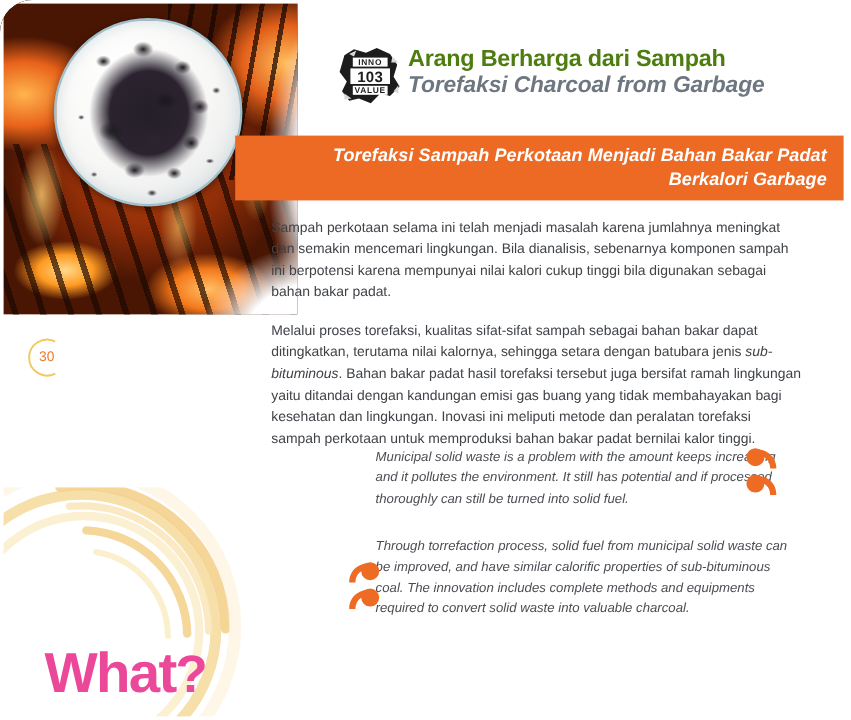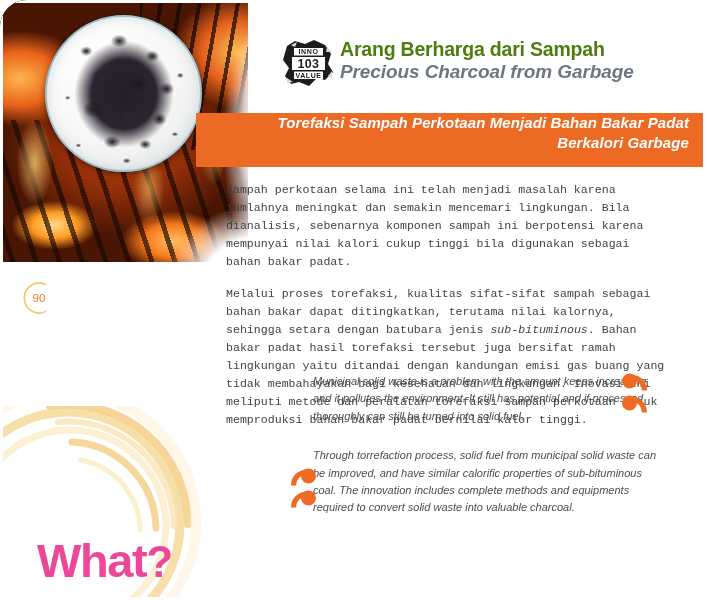--- a/index.html
+++ b/index.html
@@ -107,33 +107,33 @@
     line-height:1.15;white-space:nowrap;
   }
   #title-sub{
     font-size:19px;font-weight:bold;font-style:italic;color:#6e7781;
     letter-spacing:-.1px;line-height:1.2;margin-top:1px;white-space:nowrap;
   }
   
   #banner{
     position:absolute;left:196px;top:113px;width:507px;height:54px;
     background:#ec6a24;
-    display:flex;align-items:flex-start;
+    display:flex;align-items:center;
   }
   #banner-text{
     width:100%;text-align:right;padding-right:14px;box-sizing:border-box;
     color:#ffffff;font-size:15px;font-weight:bold;font-style:italic;
     line-height:1.35;letter-spacing:.1px;
   }
   
   #body-copy{
     position:absolute;left:226px;top:181px;width:442px;
     color:#3f4247;font-size:11.6px;line-height:1.55;
   }
-  #body-copy p{margin:0 0 14px 0;font-family:Liberation Mono, monospace;}
+  #body-copy p{margin:0 0 14px 0;}
   #body-copy em{font-style:italic;}
   
   #quote-block{
     position:absolute;left:313px;top:373px;width:350px;
   }
   .quote-para{
     color:#4a4d52;font-size:11px;font-style:italic;line-height:1.58;
     margin:0 0 22px 0;
   }
   
@@ -195,21 +195,21 @@
       <rect x="11" y="19" width="33" height="13" fill="#ffffff"></rect>
       <rect x="13" y="33.5" width="29" height="7.5" fill="#ffffff"></rect>
       <text x="27.5" y="16.4" text-anchor="middle" font-family="Liberation Sans, sans-serif" font-size="7" font-weight="bold" fill="#1c1c1c" letter-spacing="0.6">INNO</text>
       <text x="27.5" y="30.2" text-anchor="middle" font-family="Liberation Sans, sans-serif" font-size="12.5" font-weight="bold" fill="#1c1c1c" letter-spacing="0.3">103</text>
       <text x="27.5" y="39.9" text-anchor="middle" font-family="Liberation Sans, sans-serif" font-size="7" font-weight="bold" fill="#1c1c1c" letter-spacing="0.6">VALUE</text>
     </svg>
   </div>
 
   <div id="header-text">
     <div id="title-main">Arang Berharga dari Sampah</div>
-    <div id="title-sub">Precious Charcoal from Garbage</div>
+    <div id="title-sub">Torefaksi Charcoal from Garbage</div>
   </div>
 
   <div id="banner">
     <div id="banner-text">
       <span>Torefaksi Sampah Perkotaan Menjadi Bahan Bakar Padat</span><br>
       <span>Berkalori Garbage</span>
     </div>
   </div>
 
   <div id="body-copy">
@@ -257,17 +257,17 @@
       </g>
     </svg>
   </div>
 
   <div id="what"><span>What</span><span class="qm">?</span></div>
 
   <div id="pagenum-wrap">
     <svg width="34" height="34" viewBox="0 0 34 34" style="position:absolute;left:0;top:0;">
       <path d="M24 3.6 A15 15 0 1 0 24 30.4" fill="none" stroke="#f3c95f" stroke-width="1.6"></path>
     </svg>
-    <div id="pagenum">90</div>
+    <div id="pagenum">30</div>
   </div>
 
   <div id="frame"></div>
 </div>
 
 </body></html>

